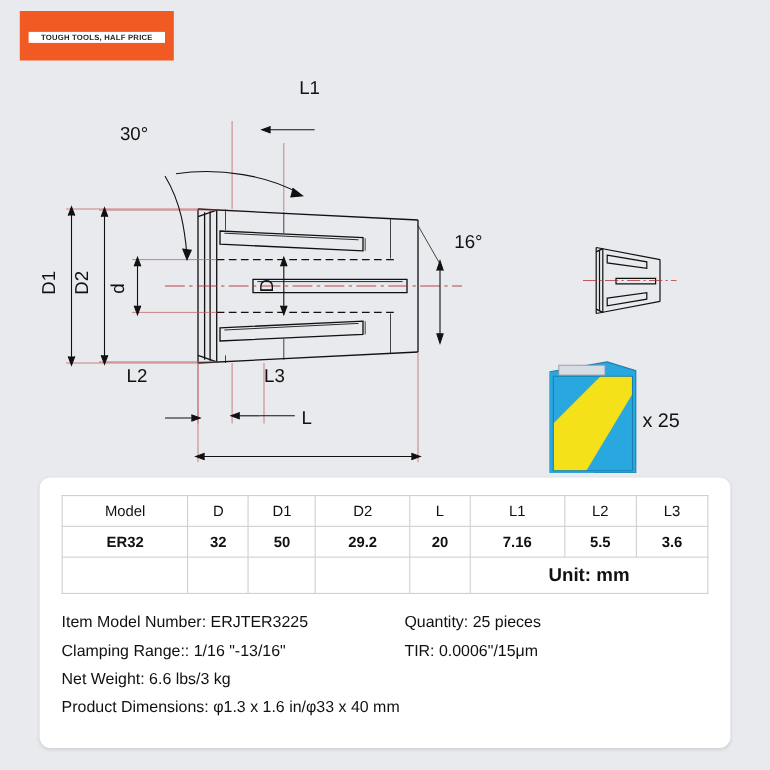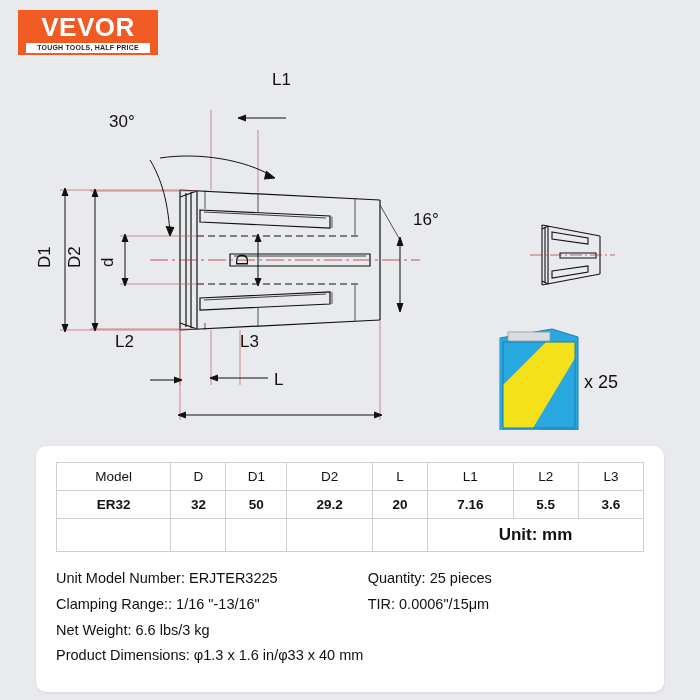--- a/index.html
+++ b/index.html
@@ -69,21 +69,20 @@
     position: absolute;
     left: 36px;
     top: 434px;
     width: 628px;
     height: 246px;
     background: #ffffff;
     border-radius: 10px;
     box-shadow: 0 1px 3px rgba(0,0,0,0.10);
     box-sizing: border-box;
     padding: 16px 20px 10px 20px;
-    margin-top: 12px;
   }
   table.spec {
     width: 100%;
     border-collapse: collapse;
     font-size: 13.5px;
     color: #111;
   }
   table.spec td, table.spec th {
     border: 1px solid #d0d0d4;
     text-align: center;
@@ -125,21 +124,20 @@
     font-size: 18px;
     color: #111;
   }
 </style>
 </head>
 <body>
 
 <div class="page">
 
   <div class="logo">
-    <div class="logo-main">VEVOR</div>
     <div class="logo-sub">TOUGH TOOLS, HALF PRICE</div>
   </div>
 
   <div class="drawing">
     <svg width="700" height="390" viewBox="0 0 700 390">
       <g stroke="#111" fill="none" stroke-width="1.2">
 
         <path d="M180,150 L180,290"></path>
 
         <path d="M180,150 L380,160"></path>
@@ -321,21 +319,21 @@
           <td class="blank-cell"></td>
           <td class="blank-cell"></td>
           <td class="unit-cell" colspan="3">Unit: mm</td>
         </tr>
       </tbody>
     </table>
 
     <div class="details">
       <div class="det-row">
         <div class="det-col-l">
-          <span class="det-label">Unit Model Number:</span>
+          <span class="det-label">Item Model Number:</span>
           <span>ERJTER3225</span>
         </div>
         <div class="det-col-r">
           <span class="det-label">Quantity:</span>
           <span>25 pieces</span>
         </div>
       </div>
       <div class="det-row">
         <div class="det-col-l">
           <span class="det-label">Clamping Range::</span>

